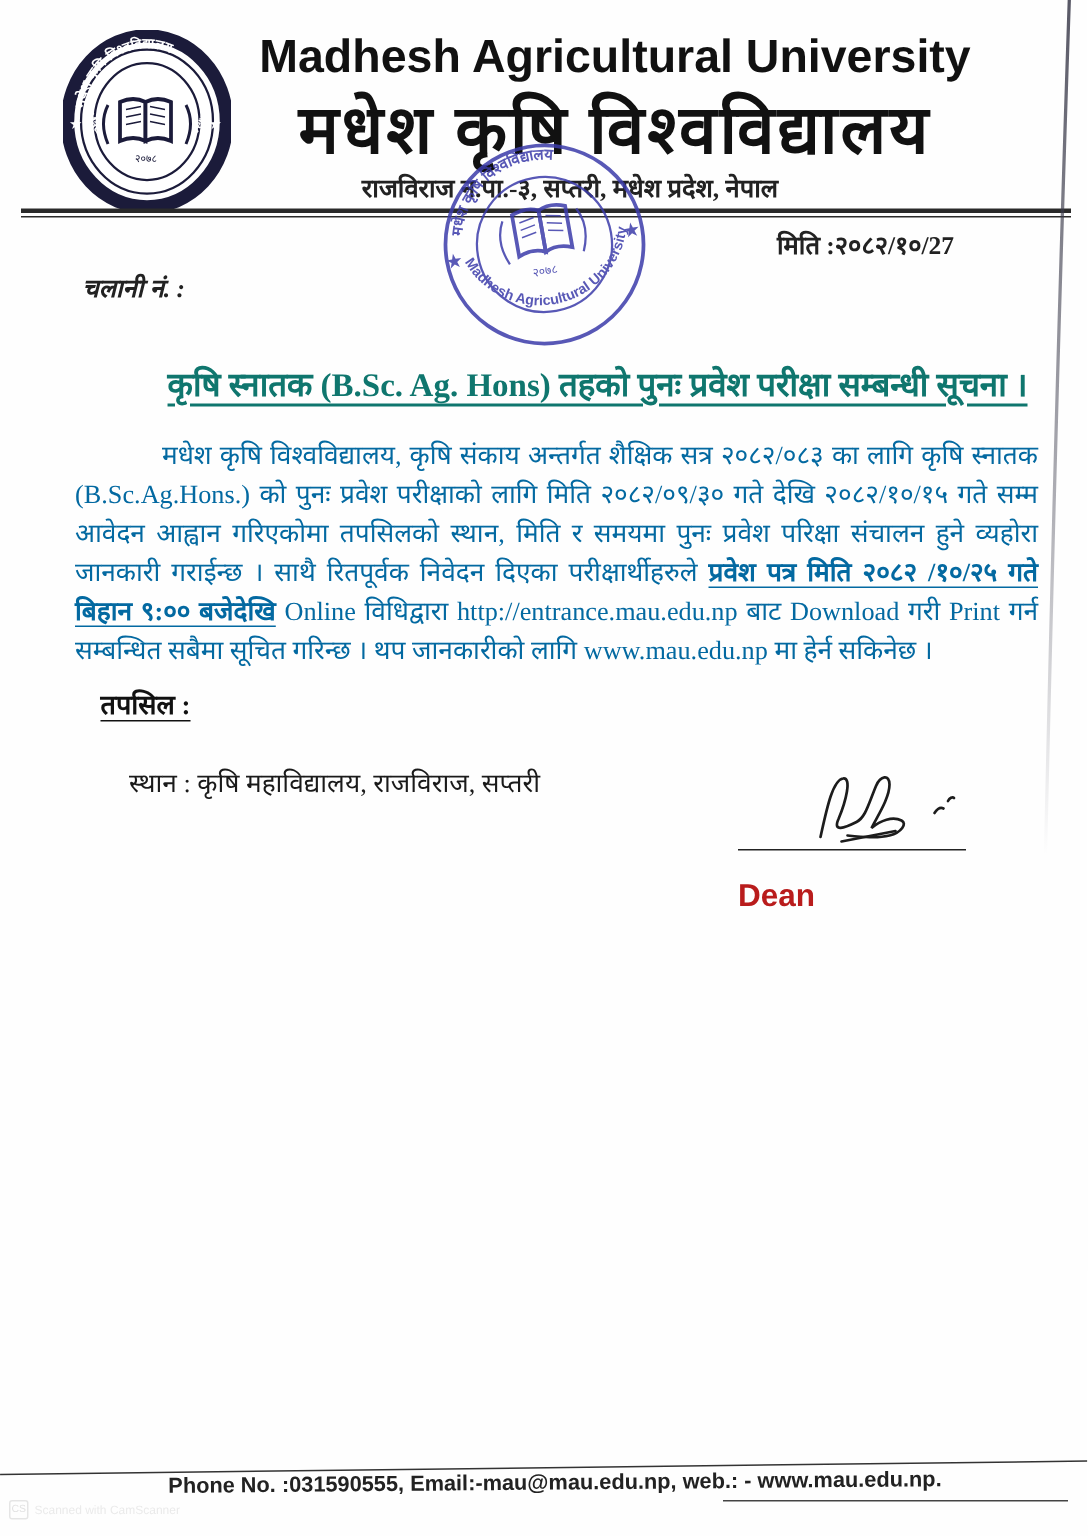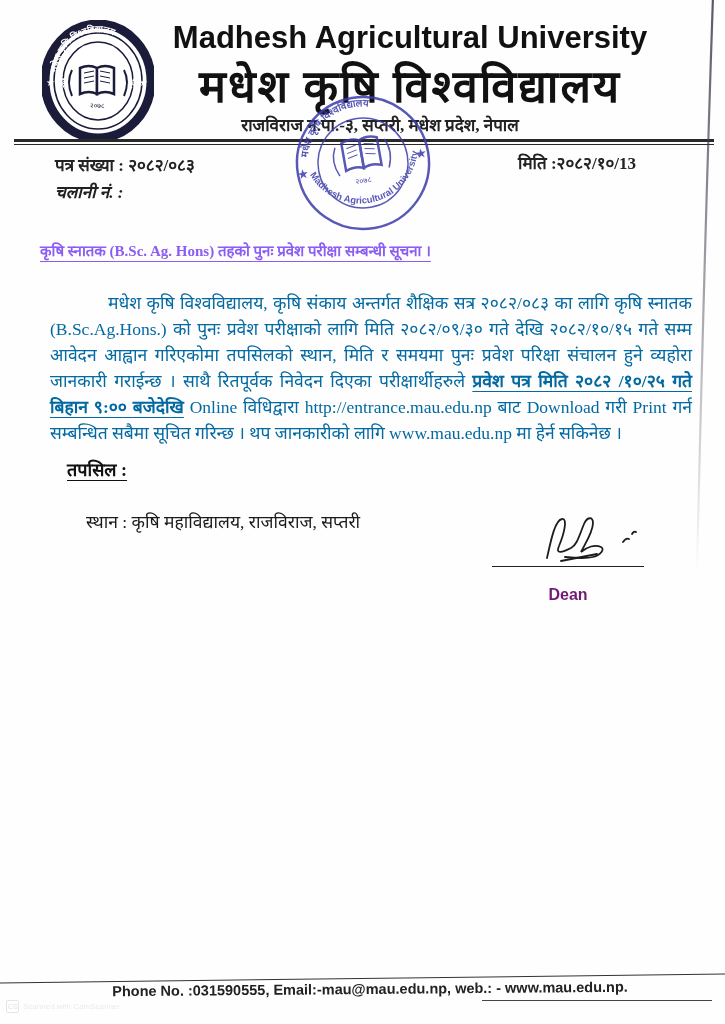--- a/index.html
+++ b/index.html
@@ -20,41 +20,41 @@
     font-weight:bold; font-size:17px; color:#222; }
   .header-rule { left:14px; top:139px; width:700px; height:6px;
     border-top:3px solid #2a2a2a; border-bottom:1px solid #2a2a2a; }
 
   
   .ref-left1 { left:55px;  top:153px; font-size:17px; font-weight:bold; color:#222; }
   .ref-left2 { left:55px;  top:180px; font-size:17px; font-weight:bold; color:#222;font-style:italic; }
   .ref-right { left:518px; top:151px; font-size:17px; font-weight:bold; color:#222; }
 
   
-  .subject { left:40px; top:240px; width:645px; text-align:left;
-    font-weight:bold; font-size:15px; color:#8b5cf6;
+  .subject { left:40px; top:240px; width:645px; text-align:right;
+    font-weight:bold; font-size:22px; color:#0f766e;
     text-decoration:underline; text-underline-offset:5px; }
 
   
   .body-par { left:50px; top:290px; width:642px; font-size:17.5px; line-height:26px;
     text-align:justify; text-indent:58px; color:#0369a1; }
   .u-bold { font-weight:bold; text-decoration:underline; text-underline-offset:4px; }
 
   
   .sched-head { left:55px; top:457px; font-size:18px; font-weight:bold;
     text-decoration:underline; text-underline-offset:4px; color:#111;margin-left:12px; }
   .sched-item { left:62px; font-size:17.5px; color:#1a1a1a; }
   .si0 { top:484px; } .si1 { top:509px;margin-left:24px; } .si2 { top:534px; }
 
   
   .sig-svg  { left:535px; top:512px; }
   .sig-line { left:492px; top:566px; width:152px; border-top:1.6px solid #222; }
   .sig-np   { left:492px; top:570px; width:152px; text-align:center; font-size:15px; color:#222; }
-  .sig-en   { left:492px; top:586px; width:152px; text-align:center;
-    font-family:"Liberation Sans", sans-serif; font-weight:bold; font-size:16px; color:#701a75; }
+  .sig-en   { left:492px; top:586px; width:152px; text-align:left;
+    font-family:"Liberation Sans", sans-serif; font-weight:bold; font-size:21px; color:#b91c1c; }
 
   
   .footer-rule  { left:0px; top:978px; width:725px; border-top:1.8px solid #333;
     transform:rotate(-0.7deg); }
   .footer-text  { left:60px; top:981px; width:620px; text-align:center;
     font-family:"Liberation Sans", sans-serif; font-weight:bold; font-size:14.5px; color:#222;
     transform:rotate(-0.5deg); }
   .footer-rule2 { left:482px; top:1000px; width:230px; border-top:1.4px solid #444; }
 
   
@@ -124,23 +124,22 @@
       <g>
         <path d="M 57,52 Q 67,48 75,52 L 75,80 Q 67,76 57,80 Z" stroke-width="2.5"></path>
         <path d="M 93,52 Q 83,48 75,52 L 75,80 Q 83,76 93,80 Z" stroke-width="2.5"></path>
         <path d="M 61,58 L 71,56 M 61,63 L 71,61 M 61,68 L 71,66 M 79,56 L 89,58 M 79,61 L 89,63 M 79,66 L 89,68" stroke-width="1"></path>
       </g>
       <path d="M 50,55 Q 43,68 50,84 M 100,55 Q 107,68 100,84" stroke-width="1.5"></path>
       <text x="64" y="95" font-size="8" fill="#3c3caa" stroke="none">२०७८</text>
     </g>
   </svg>
 
-  <div class="abs ref-left1">पत्र संख्या : २०८२/०८३</div>
   <div class="abs ref-left2">चलानी नं. :</div>
-  <div class="abs ref-right">मिति :२०८२/१०/13</div>
+  <div class="abs ref-right">मिति :२०८२/१०/27</div>
 
   <div class="abs subject">कृषि स्नातक (B.Sc. Ag. Hons) तहको पुनः प्रवेश परीक्षा सम्बन्धी सूचना ।</div>
 
   <p class="abs body-par"><span>मधेश कृषि विश्वविद्यालय, कृषि संकाय अन्तर्गत शैक्षिक सत्र २०८२/०८३ का लागि कृषि स्नातक (B.Sc.Ag.Hons.) को पुनः प्रवेश परीक्षाको लागि मिति २०८२/०९/३० गते देखि २०८२/१०/१५ गते सम्म आवेदन आह्वान गरिएकोमा तपसिलको स्थान, मिति र समयमा पुनः प्रवेश परिक्षा संचालन हुने व्यहोरा जानकारी गराईन्छ । साथै रितपूर्वक निवेदन दिएका परीक्षार्थीहरुले </span><span class="u-bold">प्रवेश पत्र मिति २०८२ /१०/२५ गते बिहान ९:०० बजेदेखि</span><span> Online विधिद्वारा http://entrance.mau.edu.np बाट Download गरी Print गर्न सम्बन्धित सबैमा सूचित गरिन्छ । थप जानकारीको लागि www.mau.edu.np मा हेर्न सकिनेछ ।</span></p>
 
   <div class="abs sched-head">तपसिल :</div>
   <div class="abs sched-item si1">स्थान : कृषि महाविद्यालय, राजविराज, सप्तरी</div>
 
   <svg class="abs sig-svg" width="110" height="56" viewBox="0 0 110 56">
     <g fill="none" stroke="#1c1c1c" stroke-width="1.8" stroke-linecap="round">

